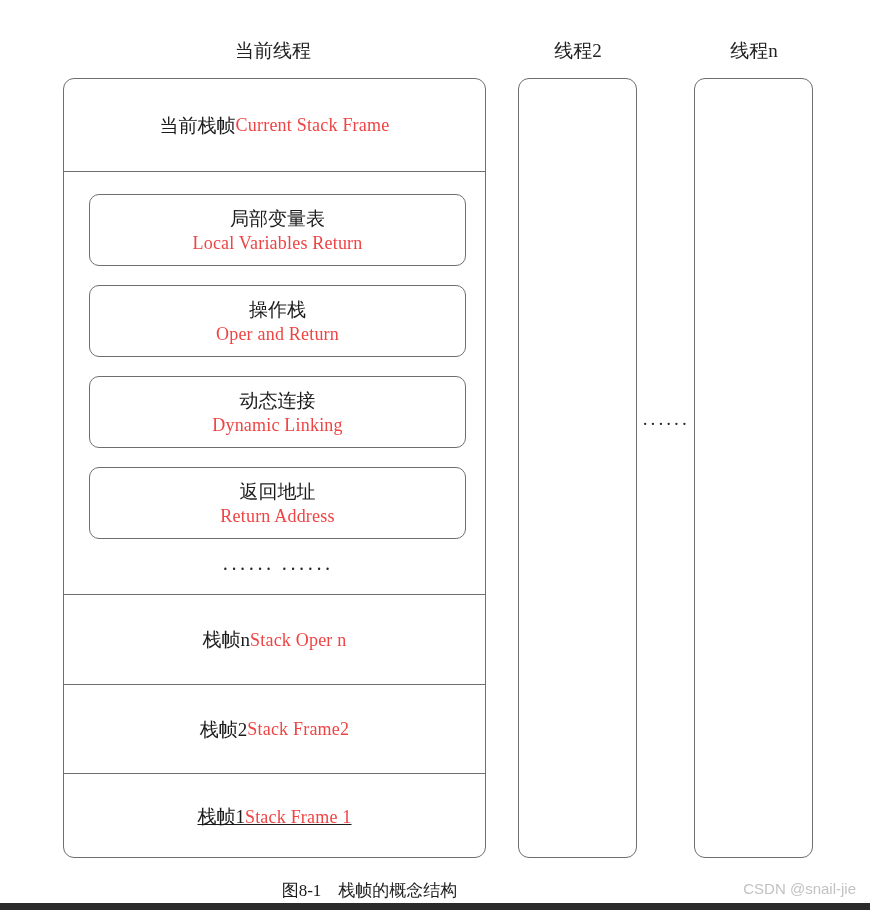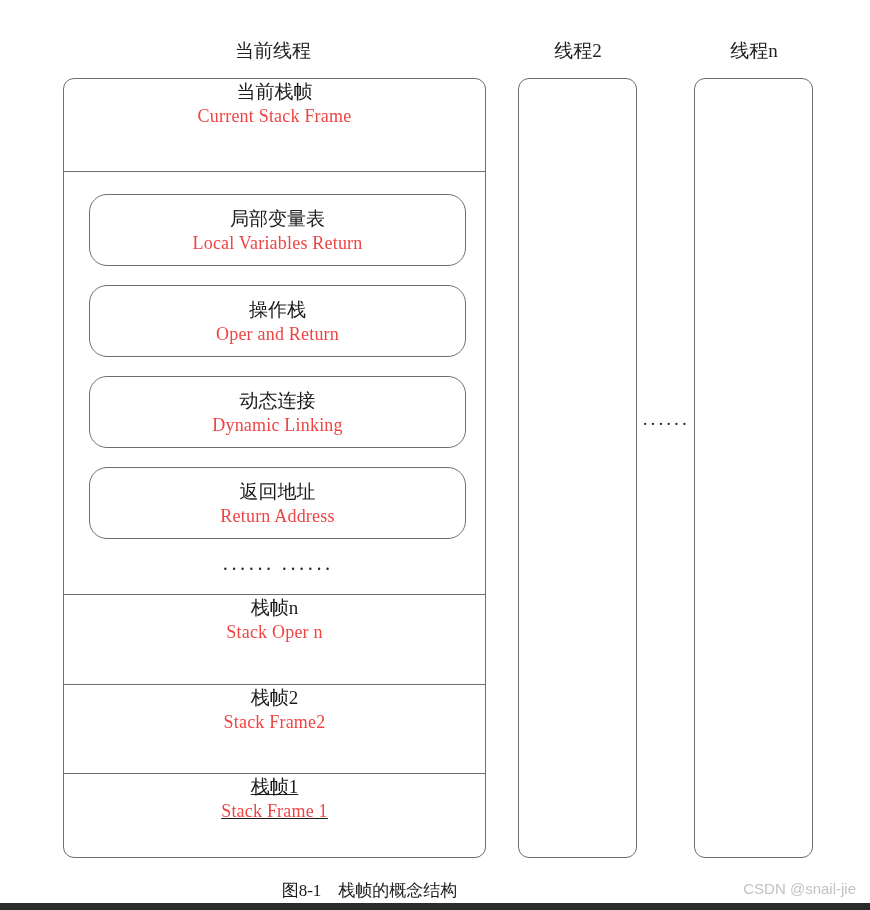--- a/index.html
+++ b/index.html
@@ -56,22 +56,23 @@
     width: 119px; height: 780px;
   }
 
   
   .section {
     position: absolute;
     left: 0;
     width: 100%;
     box-sizing: border-box;
     display: flex;
-    flex-direction: column;
+    flex-direction: row;
     align-items: center;
+    justify-content: center;
     text-align: center;
   }
   .divider-top { border-top: 1.3px solid #6f6f6f; }
 
   #sec-current-frame { top: 0px;   height: 92px; }
   #sec-frame-body    { top: 92px;  height: 423px; }
   #sec-frame-n       { top: 515px; height: 90px; }
   #sec-frame-2       { top: 605px; height: 89px; }
   #sec-frame-1       { top: 694px; height: 86px; text-decoration: underline; }
 
@@ -94,21 +95,21 @@
     position: absolute;
     left: 25px;
     top: 22px;
     width: 377px;
   }
   .component-box {
     position: relative;
     height: 72px;
     margin-bottom: 19px;
     border: 1.3px solid #6f6f6f;
-    border-radius: 18px;
+    border-radius: 10px;
     background: #ffffff;
     box-sizing: border-box;
     display: flex;
     flex-direction: column;
     align-items: center;
     justify-content: center;
     text-align: center;
   }
 
   

